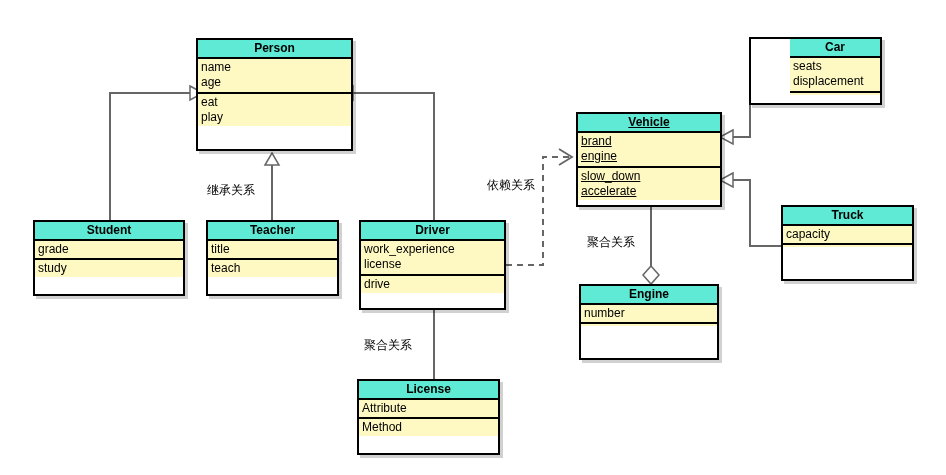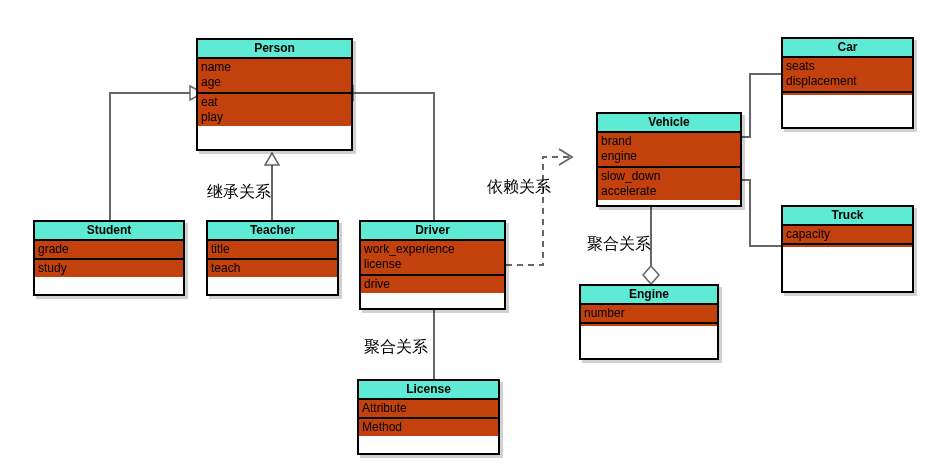--- a/index.html
+++ b/index.html
@@ -47,32 +47,32 @@
     background: #5eead4;
     white-space: nowrap;
     overflow: hidden;
   }
   .cls-section {
     box-sizing: border-box;
     padding: 1px 3px 1px 3px;
     font-size: 12px;
     line-height: 15px;
     color: #000;
-    background: #c2410c;
+    background: #fef9c3;
     overflow: hidden;
   }
   .cls-attrs {
     border-bottom: 2px solid #000;
   }
   .cls-row {
     white-space: nowrap;
   }
   .edge-label {
     position: absolute;
-    font-size: 16px;
+    font-size: 12px;
     color: #000;
     white-space: nowrap;
     z-index: 6;
     font-family: "DejaVu Sans", "Liberation Sans", sans-serif;
   }
 </style>
 </head>
 <body>
 
 <div id="canvas">
@@ -149,42 +149,42 @@
   <div class="uml-class" style="left:357px; top:379px; width:143px; height:76px;">
     <div class="cls-title">License</div>
     <div class="cls-section cls-attrs" style="height:19px;">
       <div class="cls-row">Attribute</div>
     </div>
     <div class="cls-section">
       <div class="cls-row">Method</div>
     </div>
   </div>
 
-  <div class="uml-class" style="left:596px; top:112px; width:146px; height:95px;">
+  <div class="uml-class" style="left:576px; top:112px; width:146px; height:95px;text-decoration:underline;">
     <div class="cls-title">Vehicle</div>
     <div class="cls-section cls-attrs" style="height:35px;">
       <div class="cls-row">brand</div>
       <div class="cls-row">engine</div>
     </div>
     <div class="cls-section">
       <div class="cls-row">slow_down</div>
       <div class="cls-row">accelerate</div>
     </div>
   </div>
 
-  <div class="uml-class" style="left:781px; top:37px; width:133px; height:92px;">
+  <div class="uml-class" style="left:749px; top:37px; width:133px; height:68px;padding-left:39px;">
     <div class="cls-title">Car</div>
     <div class="cls-section cls-attrs" style="height:35px;">
       <div class="cls-row">seats</div>
       <div class="cls-row">displacement</div>
     </div>
     <div class="cls-section"></div>
   </div>
 
-  <div class="uml-class" style="left:781px; top:205px; width:133px; height:88px;">
+  <div class="uml-class" style="left:781px; top:205px; width:133px; height:76px;">
     <div class="cls-title">Truck</div>
     <div class="cls-section cls-attrs" style="height:19px;">
       <div class="cls-row">capacity</div>
     </div>
     <div class="cls-section"></div>
   </div>
 
   <div class="uml-class" style="left:579px; top:284px; width:140px; height:76px;">
     <div class="cls-title">Engine</div>
     <div class="cls-section cls-attrs" style="height:19px;">

